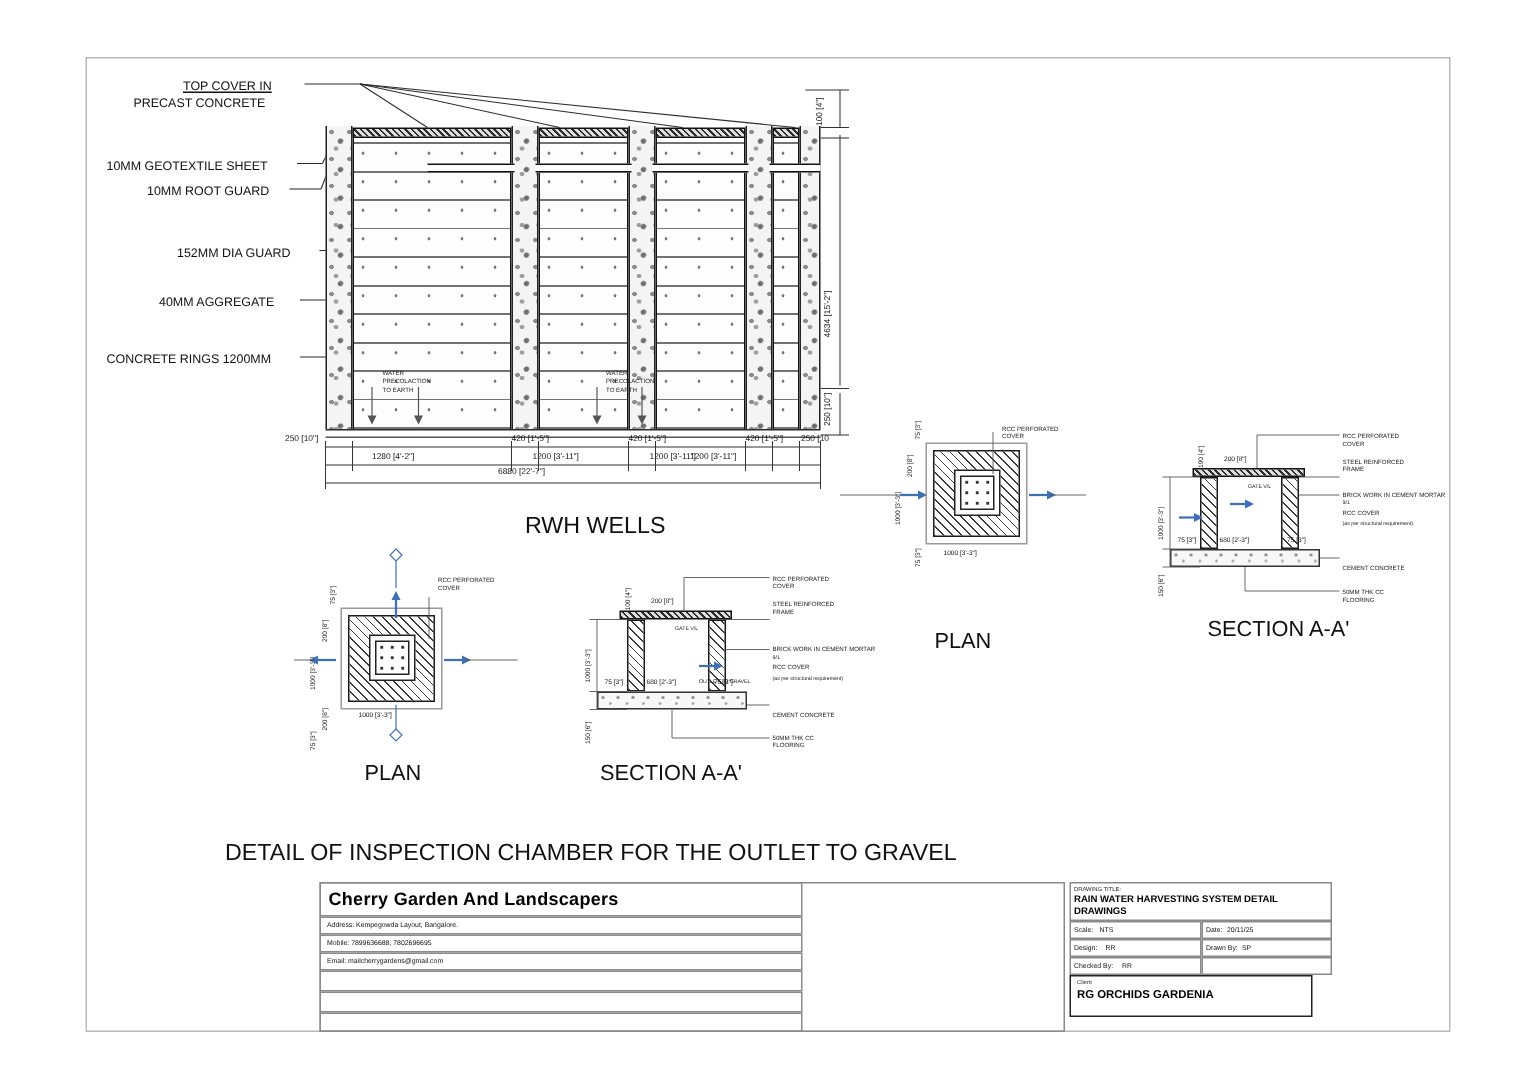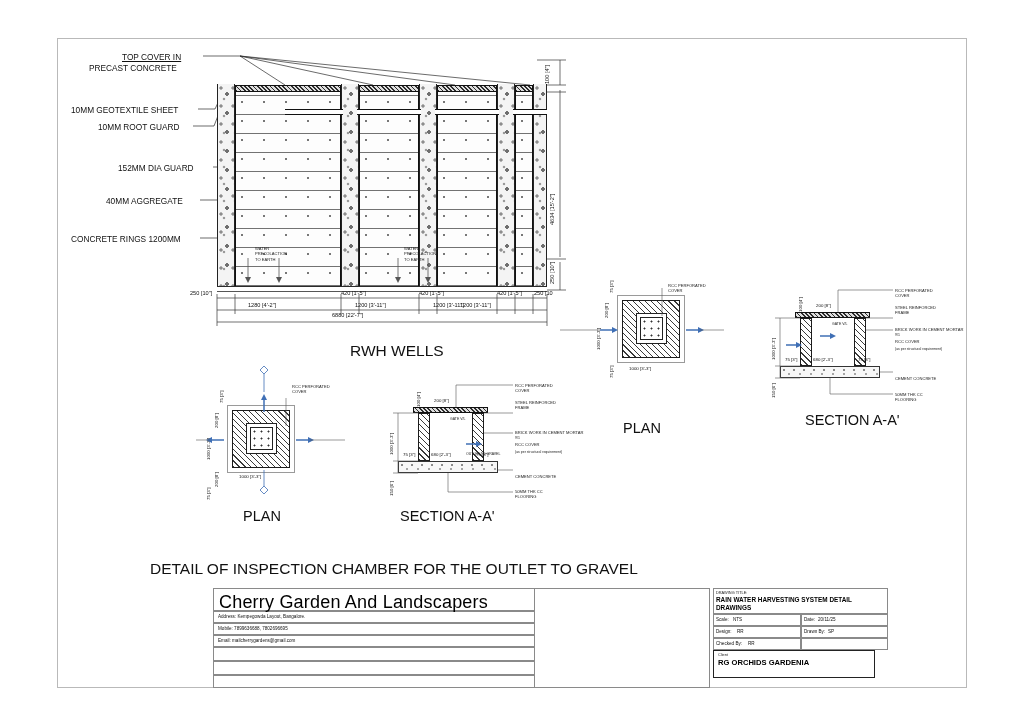--- a/index.html
+++ b/index.html
@@ -119,22 +119,22 @@
   
   .tb { position: absolute; border: 1px solid #8a8a8a; }
   .tb-strong { border: 1.6px solid #222; }
   .tb-txt {
     position: absolute;
     font-size: 4.6px;
     white-space: nowrap;
     color: #111;
   }
   .tb-company {
-    font-size: 18px;
-    font-weight: normal;
+    font-size: 12px;
+    font-weight: bold;
     white-space: nowrap;
     letter-spacing: .2px;
     color: #000;
   }
   .tb-title {
     font-size: 6.4px;
     font-weight: bold;
     white-space: nowrap;
     color: #000;
     line-height: 1.35;

